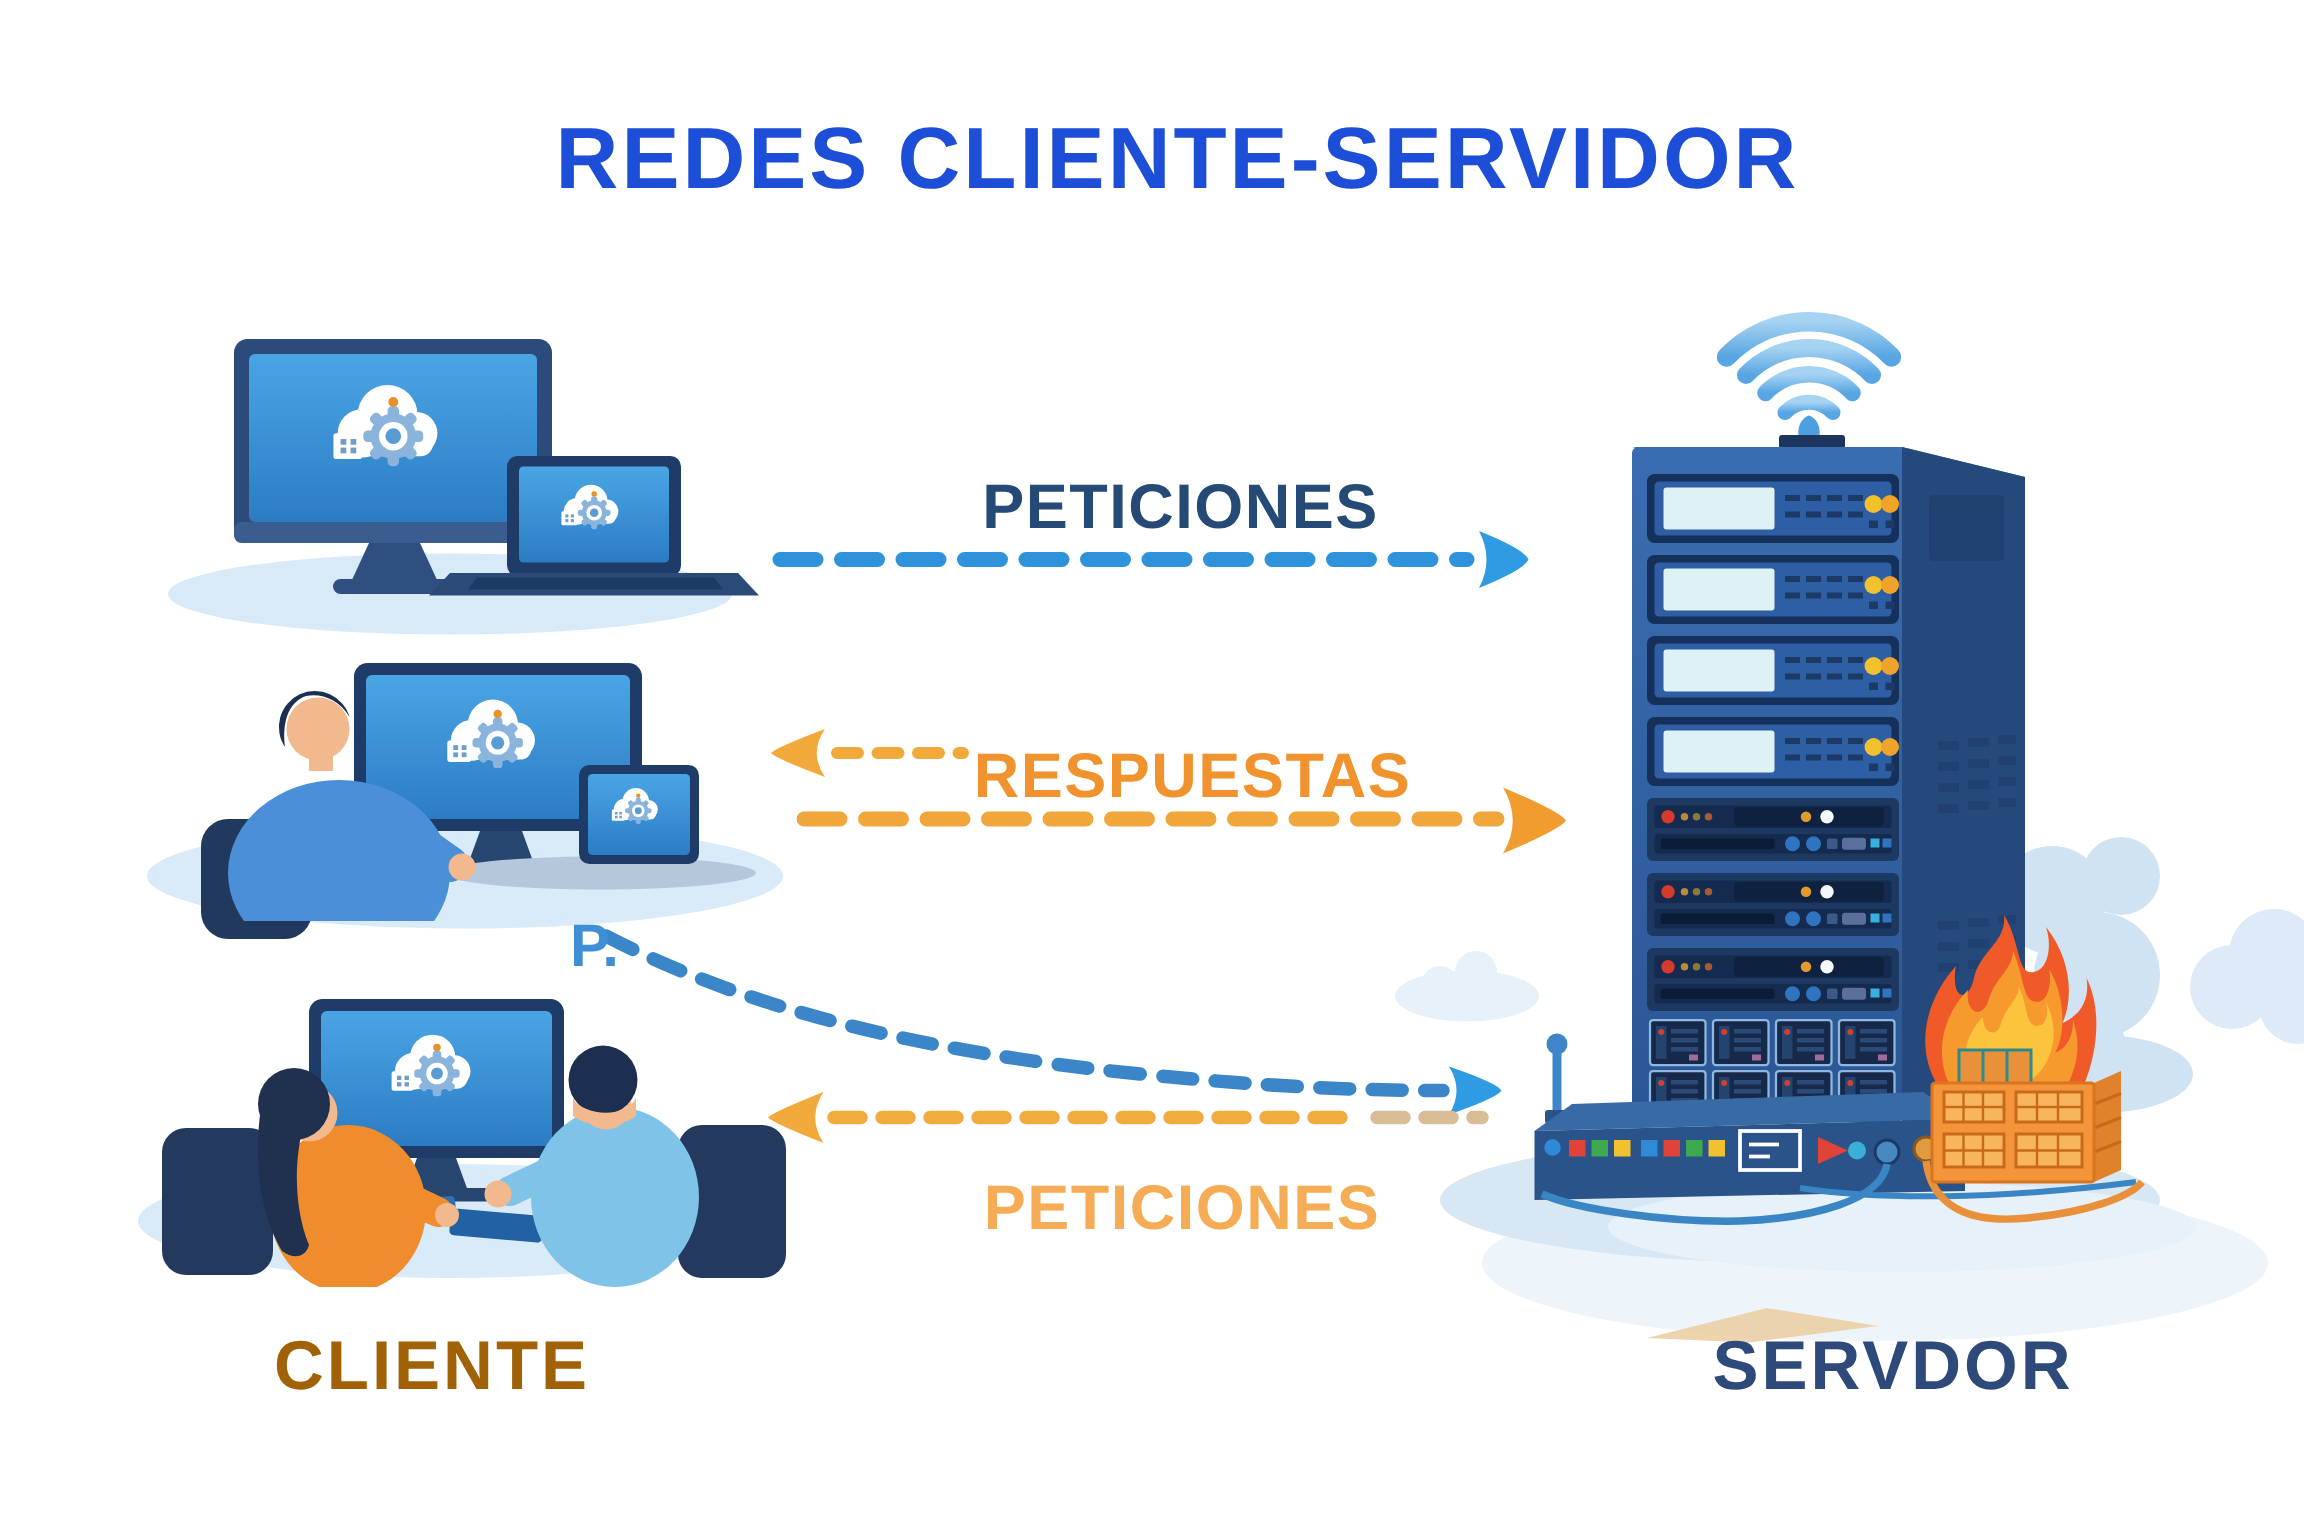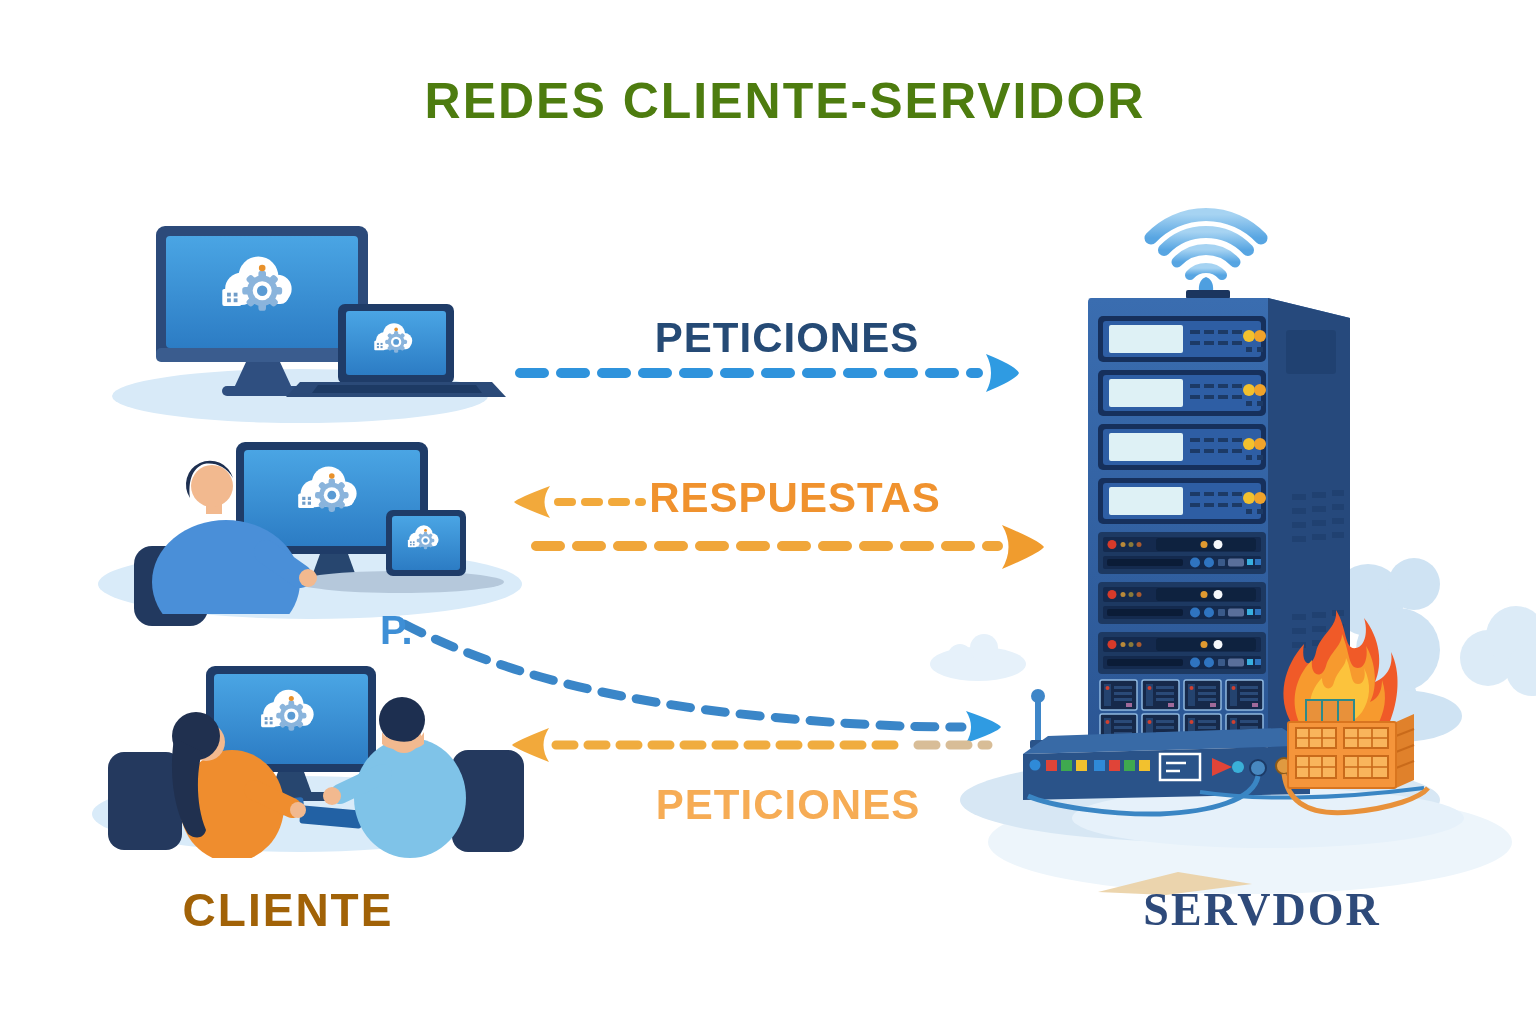--- a/index.html
+++ b/index.html
@@ -1,23 +1,23 @@
 <!DOCTYPE html>
 <html><head>
 <meta charset="utf-8">
 <style>
   html,body{margin:0;padding:0;background:#fff;}
   .stage{position:relative;width:1536px;height:1024px;background:#ffffff;overflow:hidden;
          font-family:"Liberation Sans", sans-serif;}
   .stage svg{position:absolute;left:0;top:0;}
   .lbl{position:absolute;transform:translateX(-50%);font-weight:800;white-space:nowrap;
        letter-spacing:1px;}
-  .lbl.title{font-size:50px;color:#4d7c0f;letter-spacing:2px;}
+  .lbl.title{font-size:58px;color:#1d4ed8;letter-spacing:2px;}
   .lbl.pet-top{font-size:42px;color:#254a75;}
-  .lbl.resp{font-size:42px;color:#f0922e;}
+  .lbl.resp{font-size:42px;color:#f0922e;margin-top:19px;}
   .lbl.pet-bot{font-size:42px;color:#f6ac55;}
   .lbl.cliente{font-size:46px;color:#a16207;letter-spacing:2px;}
   .lbl.servidor{font-size:46px;color:#2e4a7a;letter-spacing:2px;}
 </style>
 </head>
 <body>
 
 <div class="stage">
 
 <svg width="1536" height="1024" viewBox="0 0 1536 1024">
@@ -383,15 +383,15 @@
   </g>
 
   <polygon points="1098,892 1178,872 1252,884 1166,895" fill="#ead0a4" opacity="0.9"></polygon>
 </svg>
 
 <div class="lbl title" style="left:785px;  top:72px;">REDES CLIENTE-SERVIDOR</div>
 <div class="lbl pet-top" style="left:787px;  top:314px;">PETICIONES</div>
 <div class="lbl resp" style="left:795px;  top:474px;">RESPUESTAS</div>
 <div class="lbl pet-bot" style="left:788px;  top:781px;">PETICIONES</div>
 <div class="lbl cliente" style="left:288px;  top:883px;">CLIENTE</div>
-<div class="lbl servidor" style="left:1262px; top:883px;font-family:Liberation Serif, serif;">SERVDOR</div>
+<div class="lbl servidor" style="left:1262px; top:883px;">SERVDOR</div>
 
 </div>
 
 </body></html>

